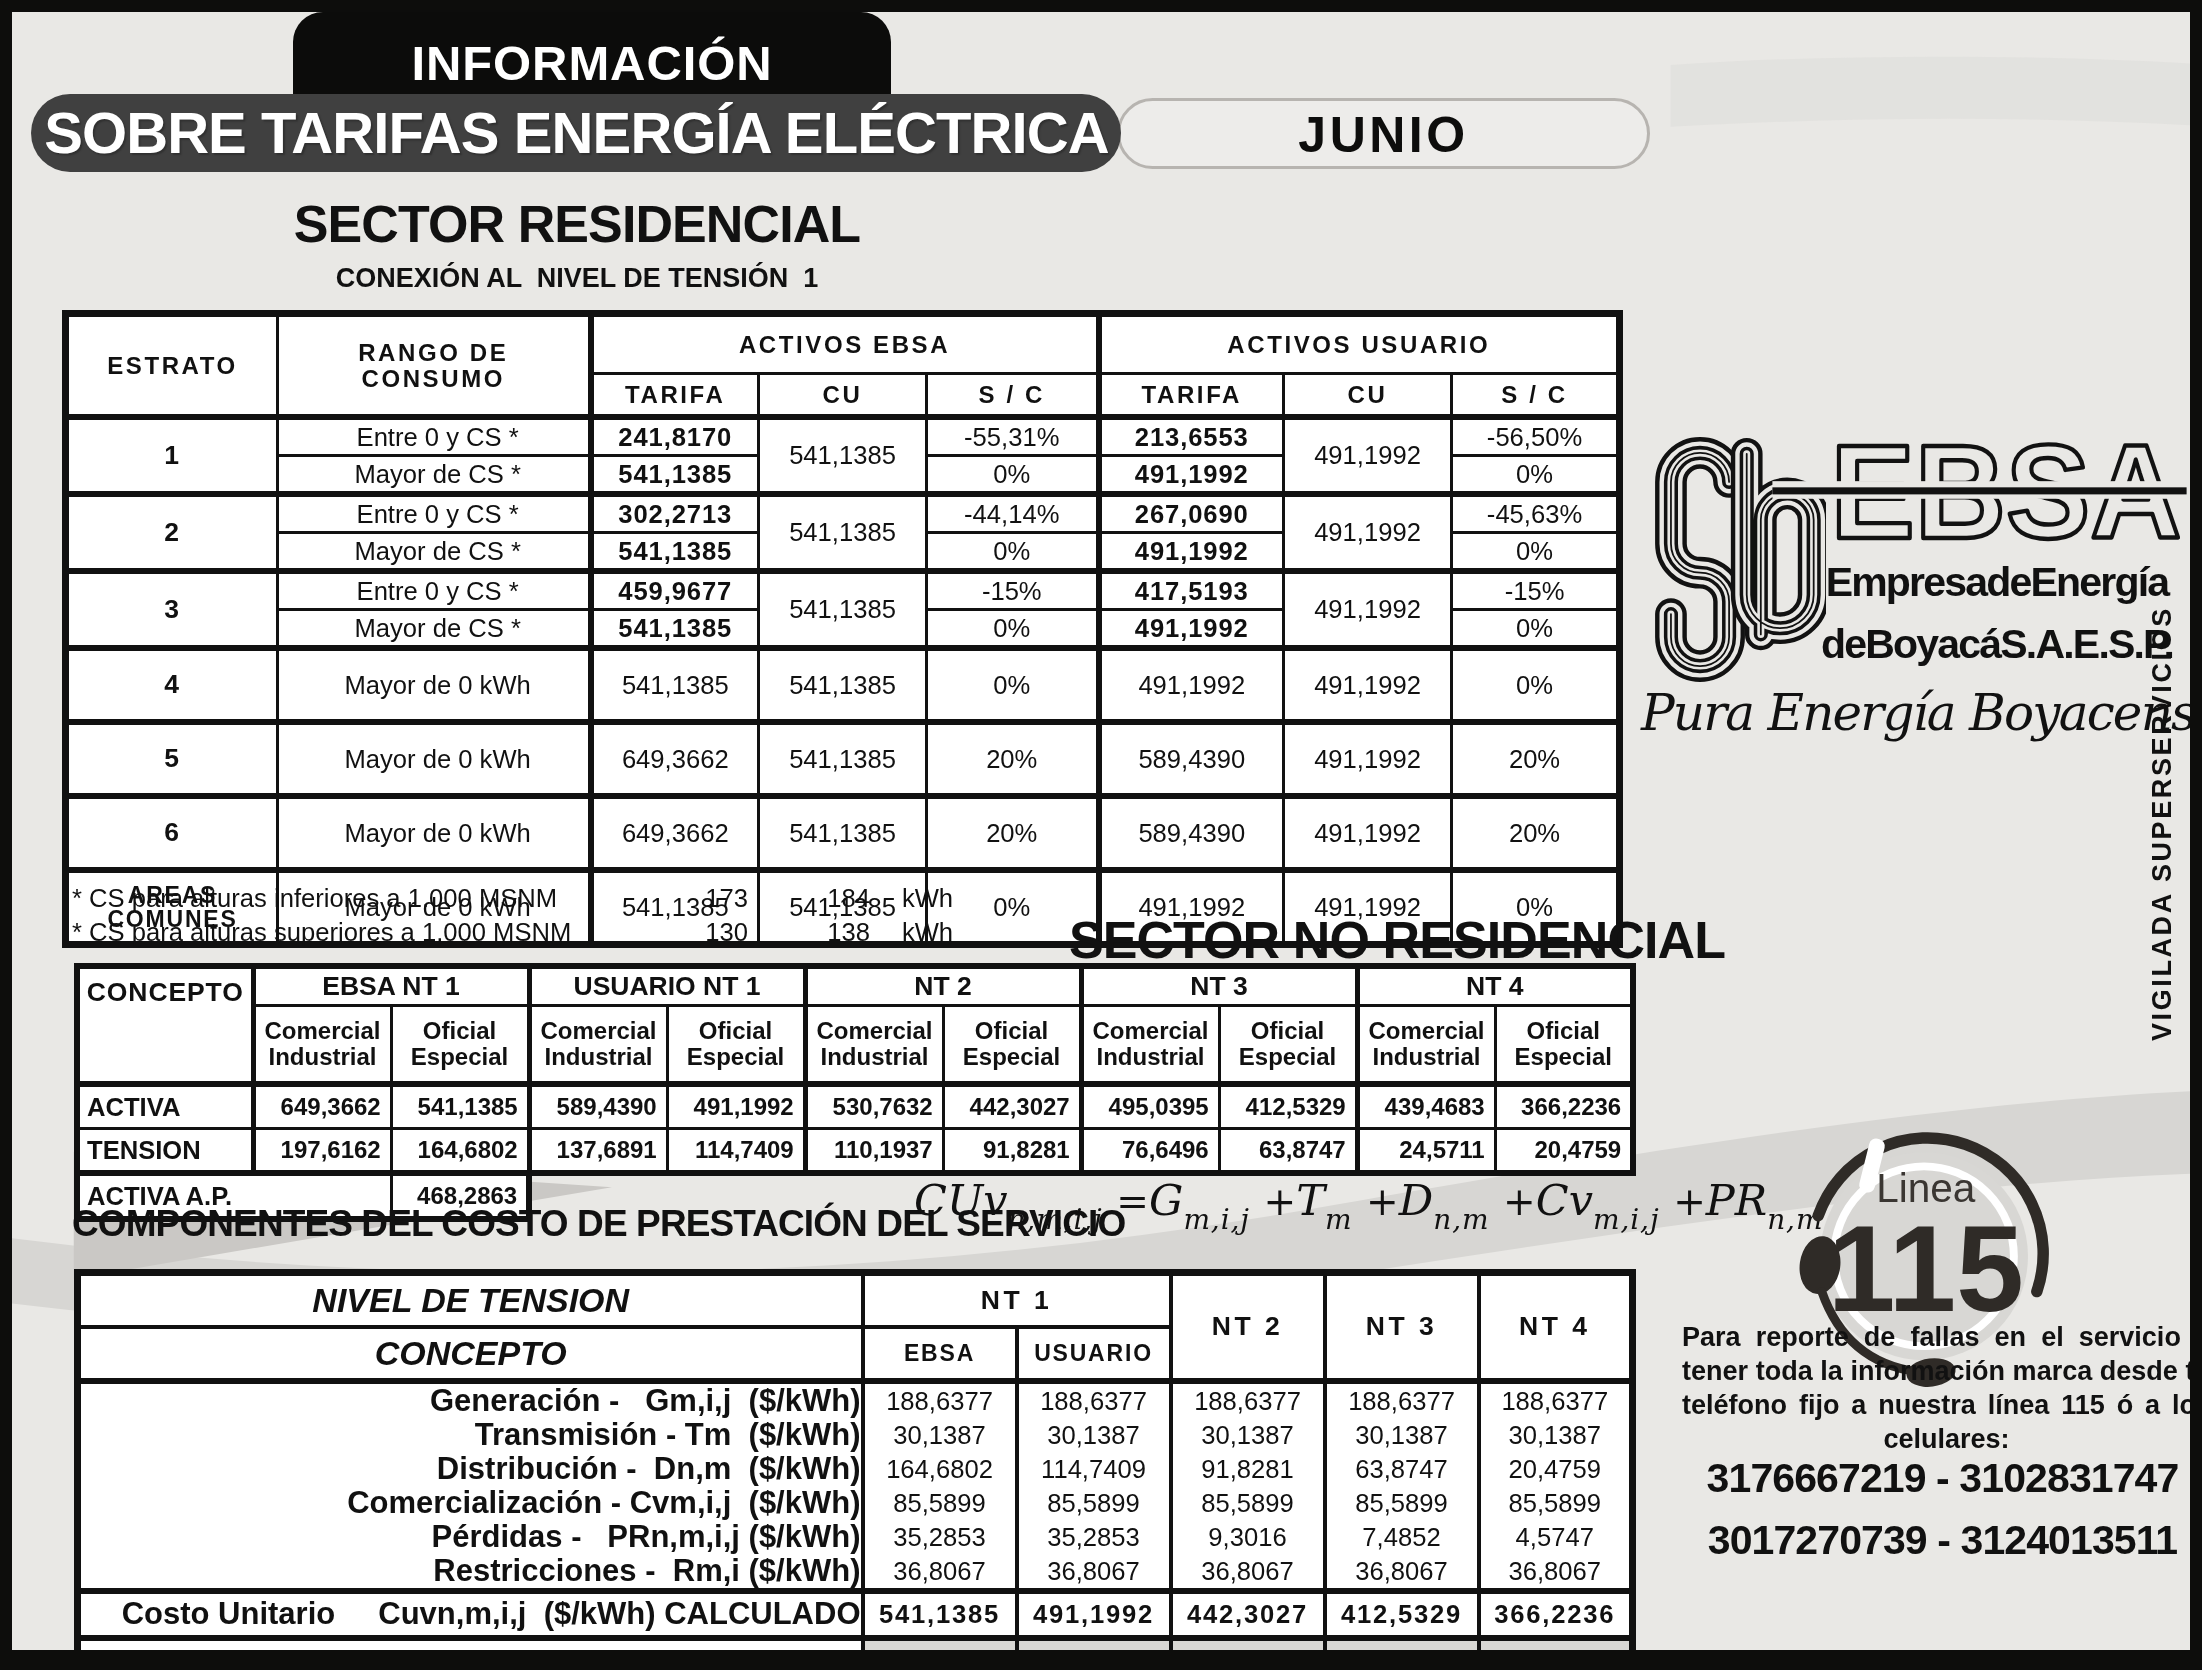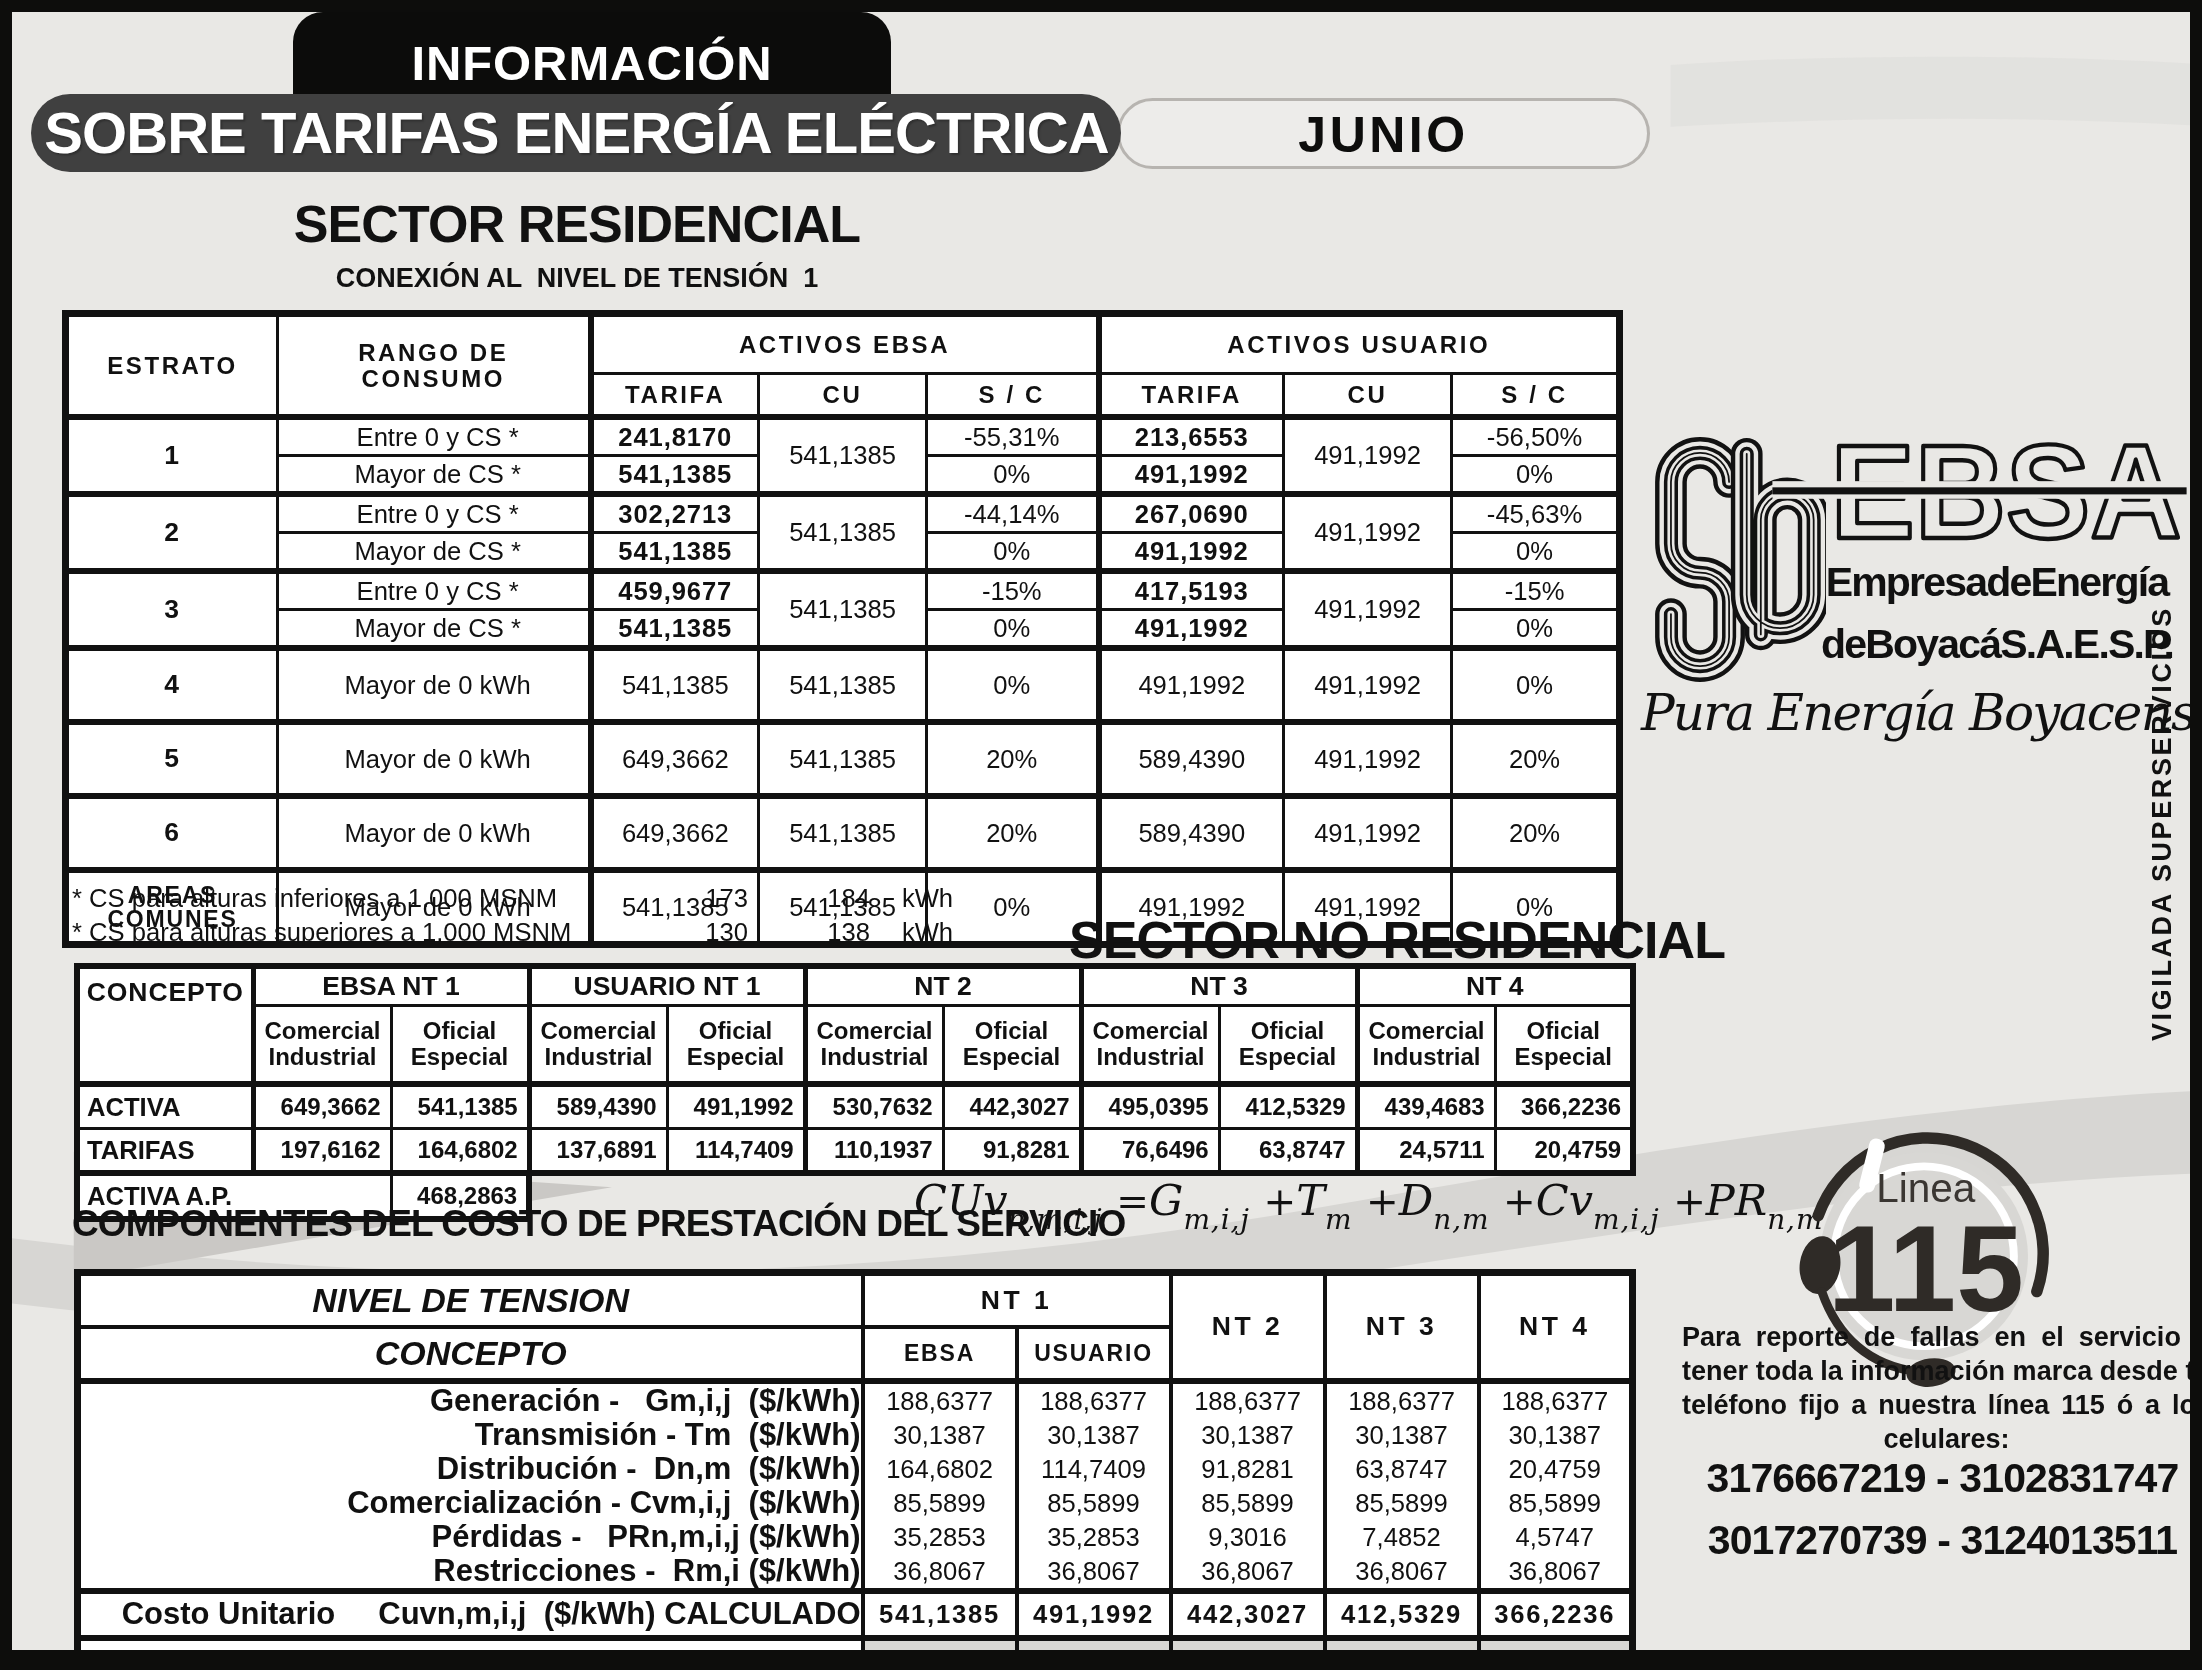--- a/index.html
+++ b/index.html
@@ -305,21 +305,21 @@
       <td class="nval gb t7">589,4390</td>
       <td class="nval t7">491,1992</td>
       <td class="nval gb t7">530,7632</td>
       <td class="nval t7">442,3027</td>
       <td class="nval gb t7">495,0395</td>
       <td class="nval t7">412,5329</td>
       <td class="nval gb t7">439,4683</td>
       <td class="nval t7 r7">366,2236</td>
     </tr>
     <tr class="ndata">
-      <td class="nlabel l7 b7">TARIFAS</td>
+      <td class="nlabel l7 b7">TENSION</td>
       <td class="nval gb b7">197,6162</td>
       <td class="nval b7">164,6802</td>
       <td class="nval gb b7">137,6891</td>
       <td class="nval b7">114,7409</td>
       <td class="nval gb b7">110,1937</td>
       <td class="nval b7">91,8281</td>
       <td class="nval gb b7">76,6496</td>
       <td class="nval b7">63,8747</td>
       <td class="nval gb b7">24,5711</td>
       <td class="nval b7 r7">20,4759</td>

